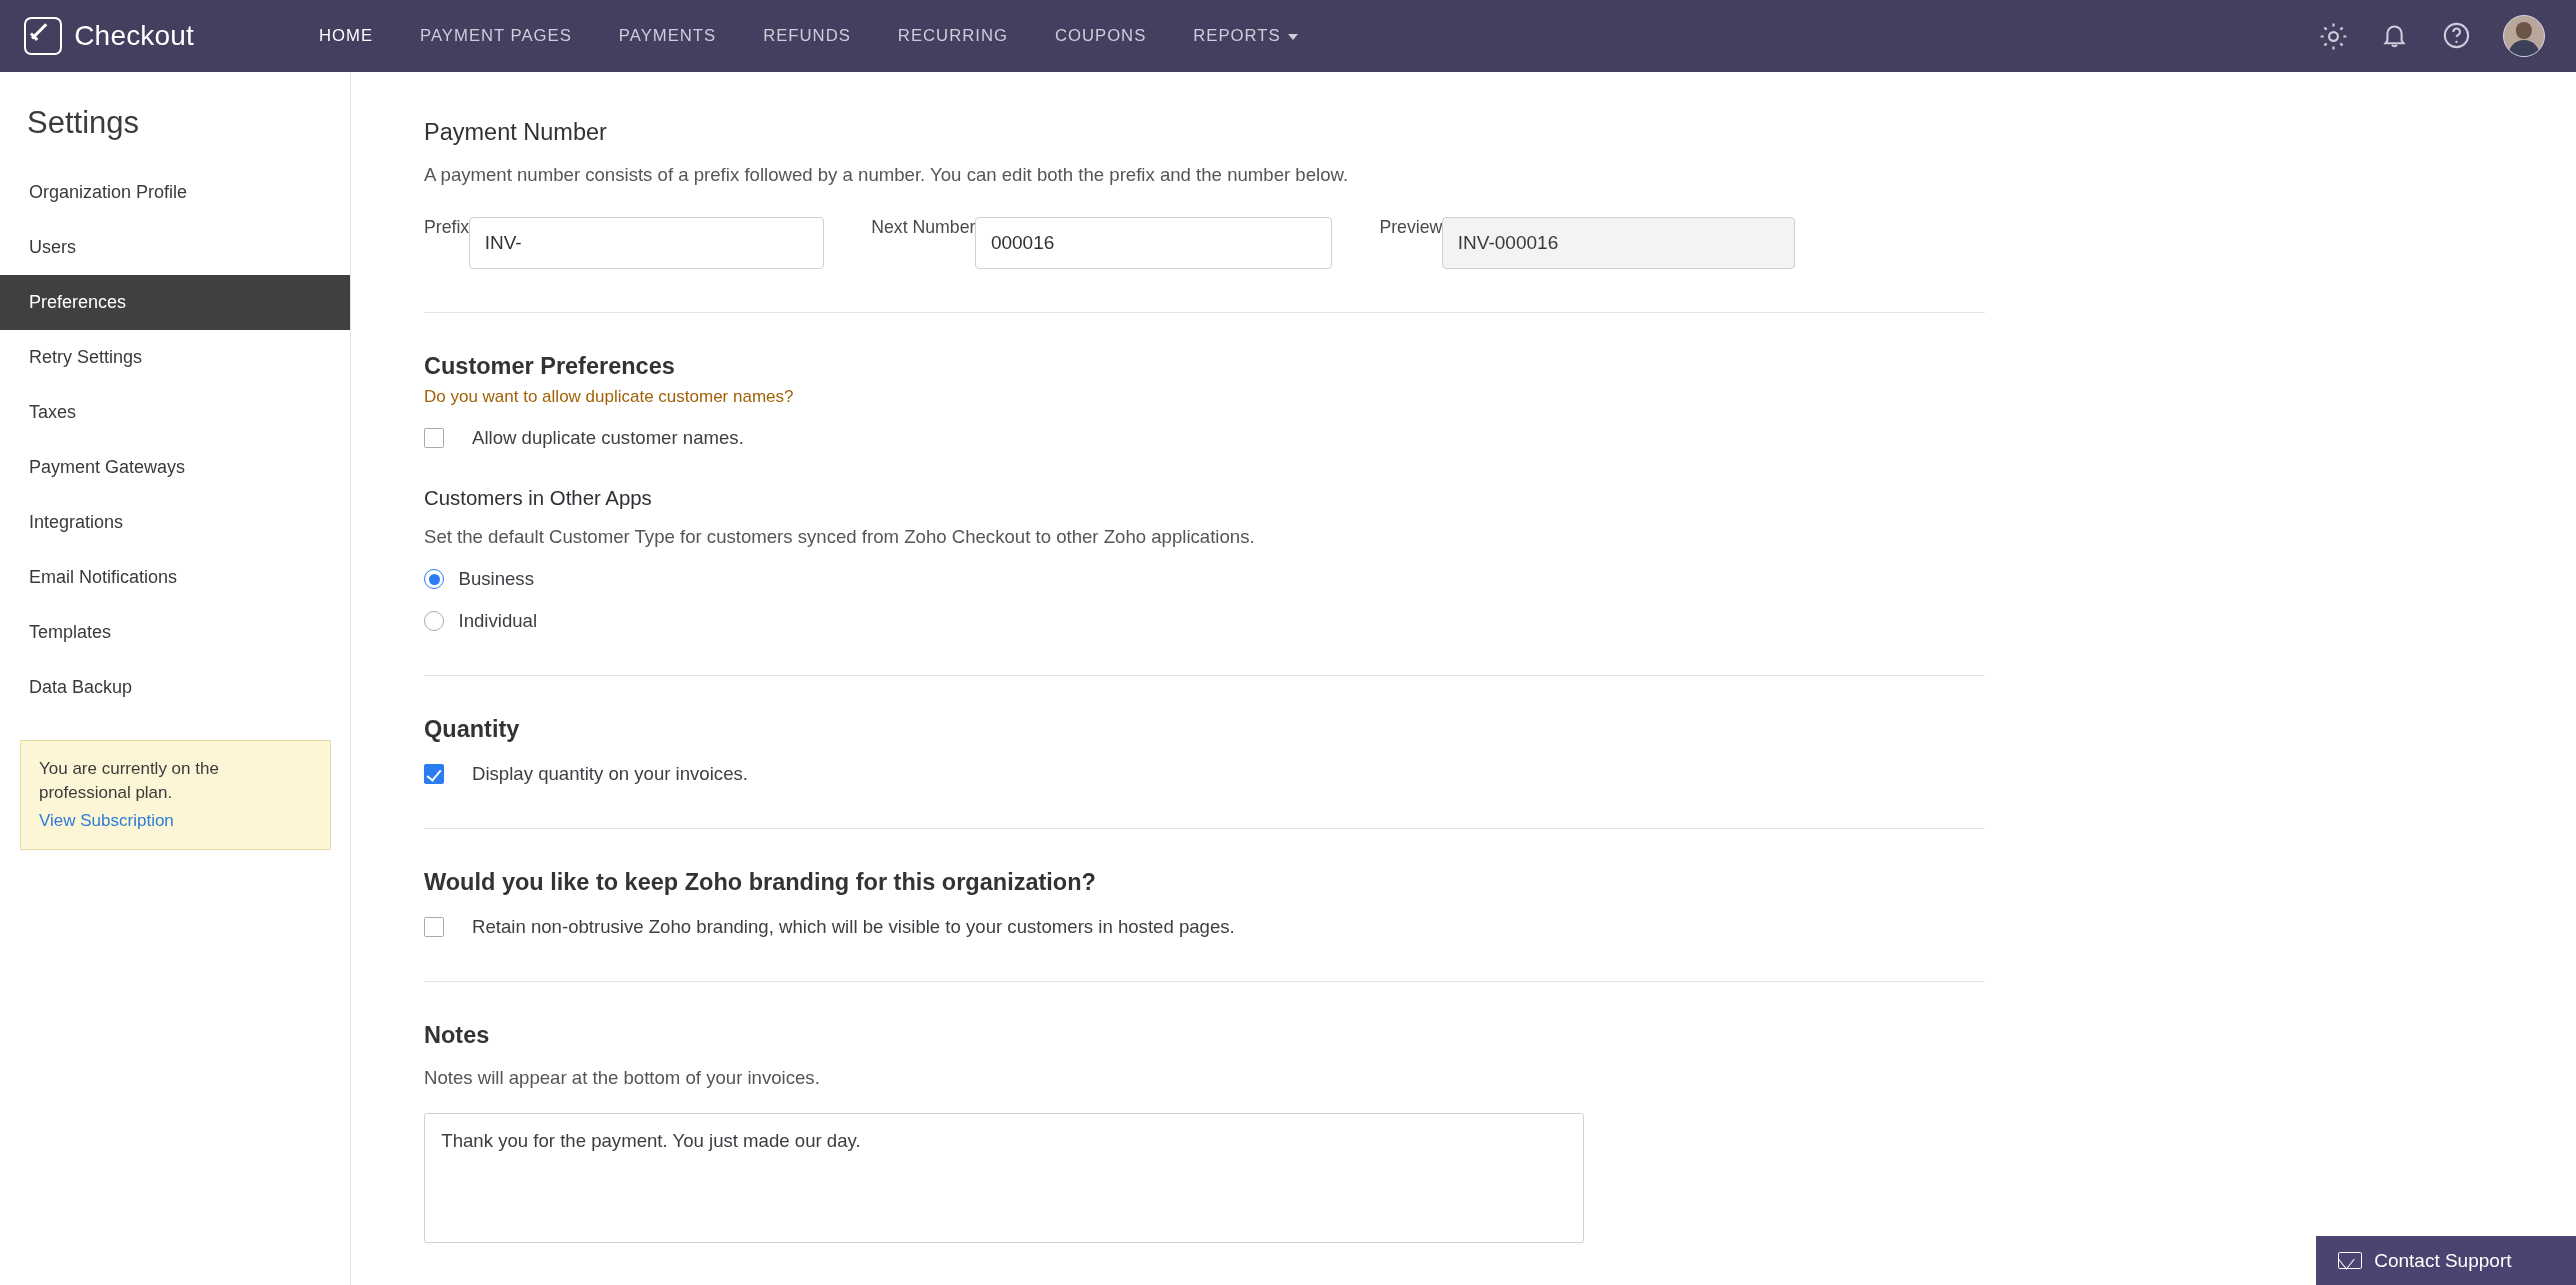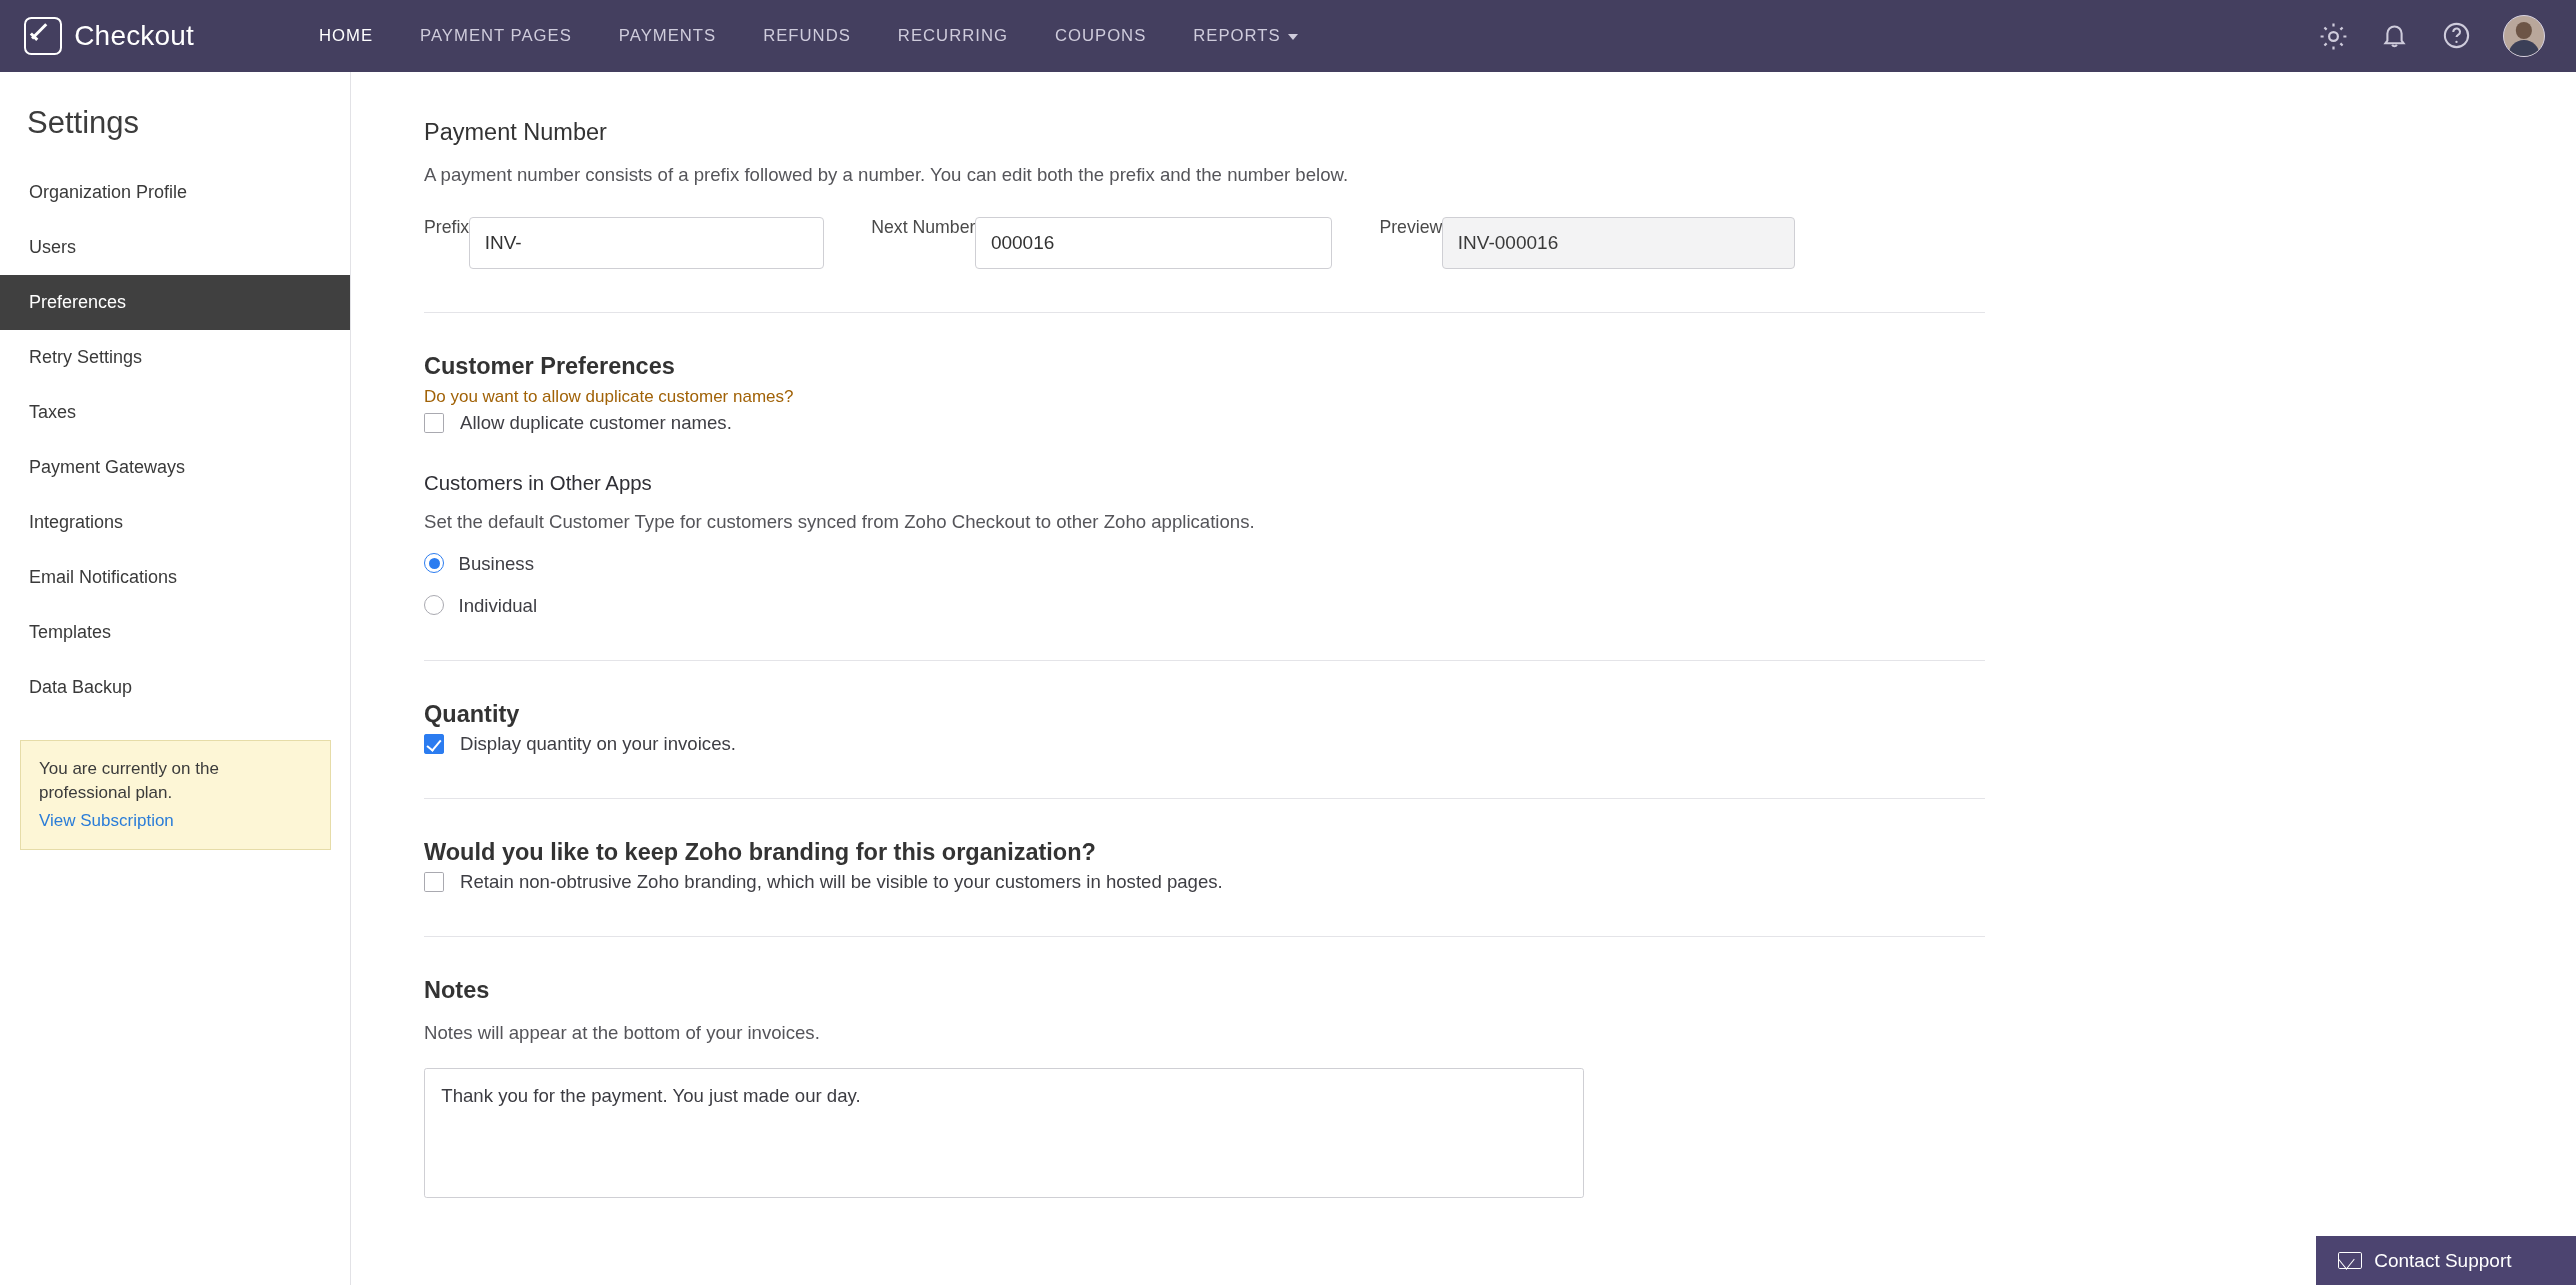--- a/index.html
+++ b/index.html
@@ -122,39 +122,39 @@
   .w2 { width: 357px; }
   .w3 { width: 353px; }
   .field input[readonly] { background: #f3f3f4; color: #3a3a3a; }
 
   hr.div {
     border: none; border-top: 0.9px solid #e4e4e8;
     margin: 43px 0 0 0; width: 1561px;
   }
   h2.sec2 { font-size: 23.5px; font-weight: bold; color: #333; margin: 40px 0 0 0; }
   .q-label { font-size: 17px; color: #a16207; margin-top: 7px; }
-  .chk-row { display: flex; align-items: center; margin-top: 5px; gap: 16px; }
+  .chk-row { display: flex; align-items: center; margin-top: 20px; gap: 28px; }
   .chk {
     width: 20px; height: 20px; border: 0.9px solid #a9a9b0; border-radius: 1.8px;
     background: #fff; flex: 0 0 auto;
   }
   .chk.checked {
     background: #2b7cf0; border-color: #2b7cf0; position: relative;
   }
   .chk.checked:after {
     content: ""; position: absolute; left: 5.4px; top: 1.8px;
     width: 6.3px; height: 11.8px;
     border-right: 2.7px solid #fff; border-bottom: 2.7px solid #fff;
     transform: rotate(40deg);
   }
   .chk-label { font-size: 18.6px; color: #3e3e44; }
 
   .sub-head { font-size: 20.4px; color: #2f2f35; margin-top: 38px; }
   .sub-desc { font-size: 18.6px; color: #55555a; margin-top: 16.3px; }
-  .radio-row { display: flex; gap: 14.5px; margin-top: 20px; }
+  .radio-row { display: flex; align-items: center; gap: 14.5px; margin-top: 20px; }
   .radio {
     width: 20px; height: 20px; border-radius: 50%;
     border: 0.9px solid #a9a9b0; background: #fff; flex: 0 0 auto; position: relative;
   }
   .radio.sel { border: 0.9px solid #2b7cf0; background: #fff; }
   .radio.sel:after {
     content: ""; position: absolute; left: 3.6px; top: 3.6px;
     width: 11px; height: 11px; border-radius: 50%; background: #2b7cf0;
   }
   .radio-label { font-size: 18.6px; color: #3e3e44; }

